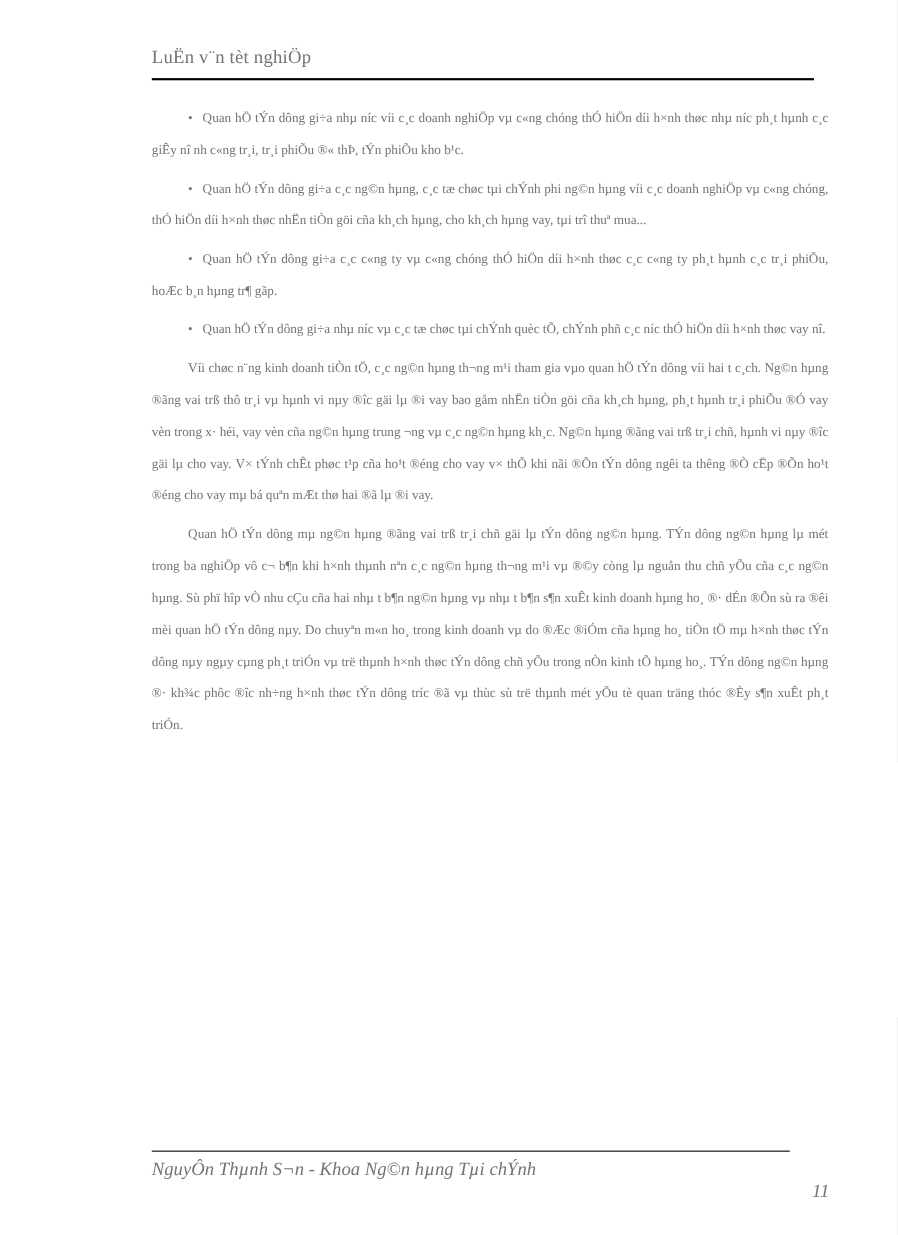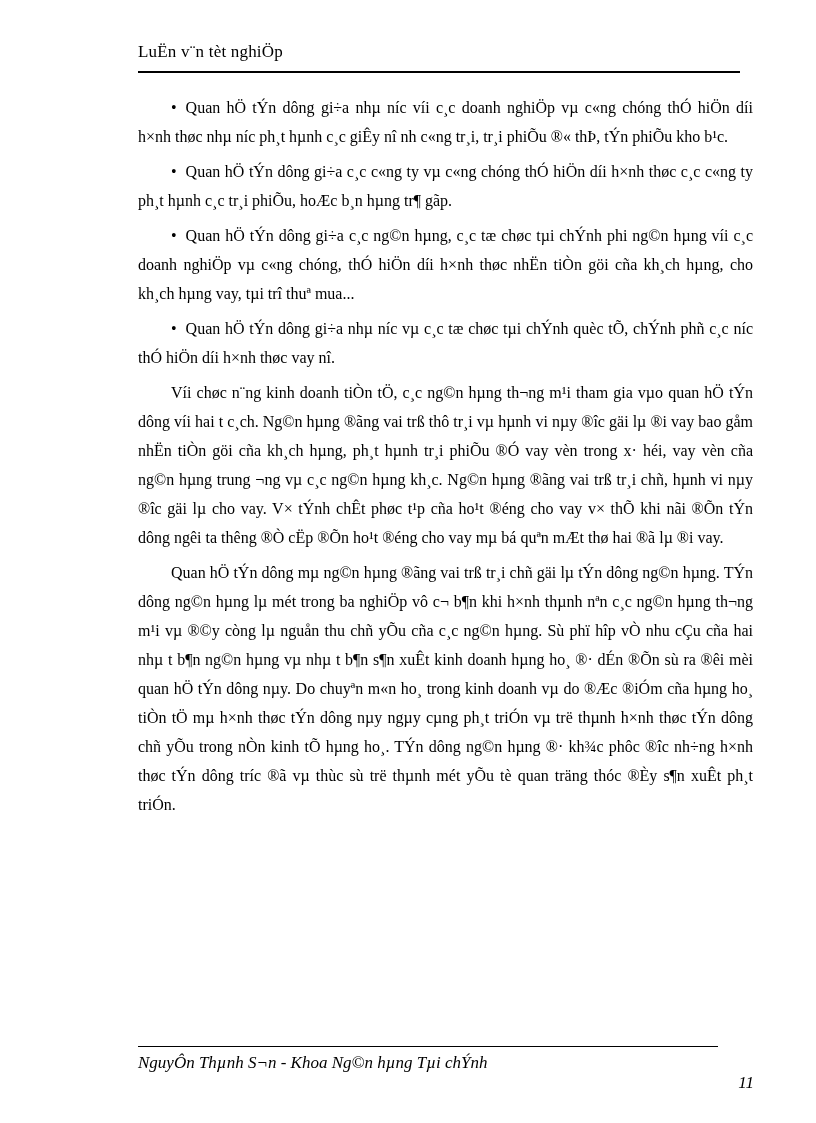--- a/index.html
+++ b/index.html
@@ -4,21 +4,21 @@
 <style>
   * { margin: 0; padding: 0; box-sizing: border-box; }
   html, body { background: #e8e8e8; }
   .page {
     position: relative;
     width: 816px;
     height: 1123px;
     margin: 0 auto;
     background: #ffffff;
     font-family: "Liberation Serif", serif;
-    color: #000000;
+    color: #737373;
     overflow: hidden;
   }
   
   .header {
     position: absolute;
     left: 138px;
     right: 76px;
     top: 42px;
   }
   .header-title {
@@ -29,21 +29,21 @@
   .header-rule {
     border-top: 2px solid #000;
     height: 0;
   }
   
   .body-text {
     position: absolute;
     left: 138px;
     right: 63px;
     top: 93px;
-    font-size: 16px;
+    font-size: 12px;
     line-height: 29px;
     text-align: justify;
   }
   p.para {
     margin: 0 0 6px 0;
     text-indent: 33px;
   }
   .bullet {
     display: inline;
     margin-right: 9px;
@@ -80,22 +80,22 @@
 
 <div class="page">
 
   <div class="header">
     <div class="header-title">LuËn v¨n tèt nghiÖp</div>
     <div class="header-rule"></div>
   </div>
 
   <div class="body-text" id="doc-body">
       <p class="para bulleted"><span class="bullet">•</span><span>Quan hÖ tÝn dông gi÷a nhµ níc víi c¸c doanh nghiÖp vµ c«ng chóng thÓ hiÖn díi h×nh thøc nhµ níc ph¸t hµnh c¸c giÊy nî nh c«ng tr¸i, tr¸i phiÕu ®« thÞ, tÝn phiÕu kho b¹c.</span></p>
+      <p class="para bulleted"><span class="bullet">•</span><span>Quan hÖ tÝn dông gi÷a c¸c ng©n hµng, c¸c tæ chøc tµi chÝnh phi ng©n hµng víi c¸c doanh nghiÖp vµ c«ng chóng, thÓ hiÖn díi h×nh thøc nhËn tiÒn göi cña kh¸ch hµng, cho kh¸ch hµng vay, tµi trî thuª mua...</span></p>
       <p class="para bulleted"><span class="bullet">•</span><span>Quan hÖ tÝn dông gi÷a c¸c c«ng ty vµ c«ng chóng thÓ hiÖn díi h×nh thøc c¸c c«ng ty ph¸t hµnh c¸c tr¸i phiÕu, hoÆc b¸n hµng tr¶ gãp.</span></p>
-      <p class="para bulleted"><span class="bullet">•</span><span>Quan hÖ tÝn dông gi÷a c¸c ng©n hµng, c¸c tæ chøc tµi chÝnh phi ng©n hµng víi c¸c doanh nghiÖp vµ c«ng chóng, thÓ hiÖn díi h×nh thøc nhËn tiÒn göi cña kh¸ch hµng, cho kh¸ch hµng vay, tµi trî thuª mua...</span></p>
       <p class="para bulleted"><span class="bullet">•</span><span>Quan hÖ tÝn dông gi÷a nhµ níc vµ c¸c tæ chøc tµi chÝnh quèc tÕ, chÝnh phñ c¸c níc thÓ hiÖn díi h×nh thøc vay nî.</span></p>
       <p class="para indented"><span>Víi chøc n¨ng kinh doanh tiÒn tÖ, c¸c ng©n hµng th¬ng m¹i tham gia vµo quan hÖ tÝn dông víi hai t c¸ch. Ng©n hµng ®ãng vai trß thô tr¸i vµ hµnh vi nµy ®îc gäi lµ ®i vay bao gåm nhËn tiÒn göi cña kh¸ch hµng, ph¸t hµnh tr¸i phiÕu ®Ó vay vèn trong x· héi, vay vèn cña ng©n hµng trung ¬ng vµ c¸c ng©n hµng kh¸c. Ng©n hµng ®ãng vai trß tr¸i chñ, hµnh vi nµy ®îc gäi lµ cho vay. V× tÝnh chÊt phøc t¹p cña ho¹t ®éng cho vay v× thÕ khi nãi ®Õn tÝn dông ngêi ta thêng ®Ò cËp ®Õn ho¹t ®éng cho vay mµ bá quªn mÆt thø hai ®ã lµ ®i vay.</span></p>
       <p class="para indented"><span>Quan hÖ tÝn dông mµ ng©n hµng ®ãng vai trß tr¸i chñ gäi lµ tÝn dông ng©n hµng. TÝn dông ng©n hµng lµ mét trong ba nghiÖp vô c¬ b¶n khi h×nh thµnh nªn c¸c ng©n hµng th¬ng m¹i vµ ®©y còng lµ nguån thu chñ yÕu cña c¸c ng©n hµng. Sù phï hîp vÒ nhu cÇu cña hai nhµ t b¶n ng©n hµng vµ nhµ t b¶n s¶n xuÊt kinh doanh hµng ho¸ ®· dÉn ®Õn sù ra ®êi mèi quan hÖ tÝn dông nµy. Do chuyªn m«n ho¸ trong kinh doanh vµ do ®Æc ®iÓm cña hµng ho¸ tiÒn tÖ mµ h×nh thøc tÝn dông nµy ngµy cµng ph¸t triÓn vµ trë thµnh h×nh thøc tÝn dông chñ yÕu trong nÒn kinh tÕ hµng ho¸. TÝn dông ng©n hµng ®· kh¾c phôc ®îc nh÷ng h×nh thøc tÝn dông tríc ®ã vµ thùc sù trë thµnh mét yÕu tè quan träng thóc ®Èy s¶n xuÊt ph¸t triÓn.</span></p>
     </div>
 
   <div class="footer">
     <div class="footer-rule"></div>
     <div class="footer-row">
       <span class="footer-author">NguyÔn Thµnh S¬n - Khoa Ng©n hµng Tµi chÝnh</span>
       <span class="page-num">11</span>

